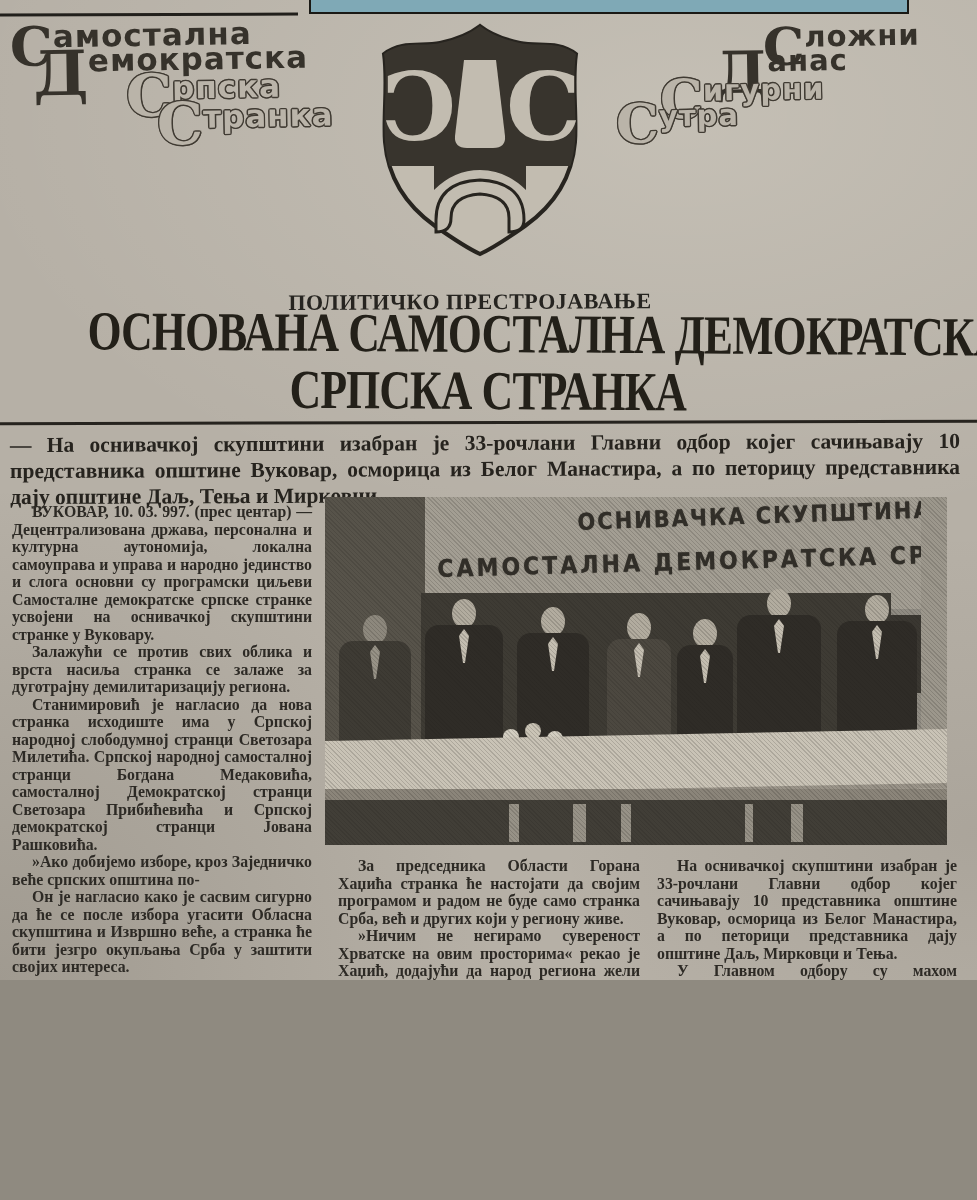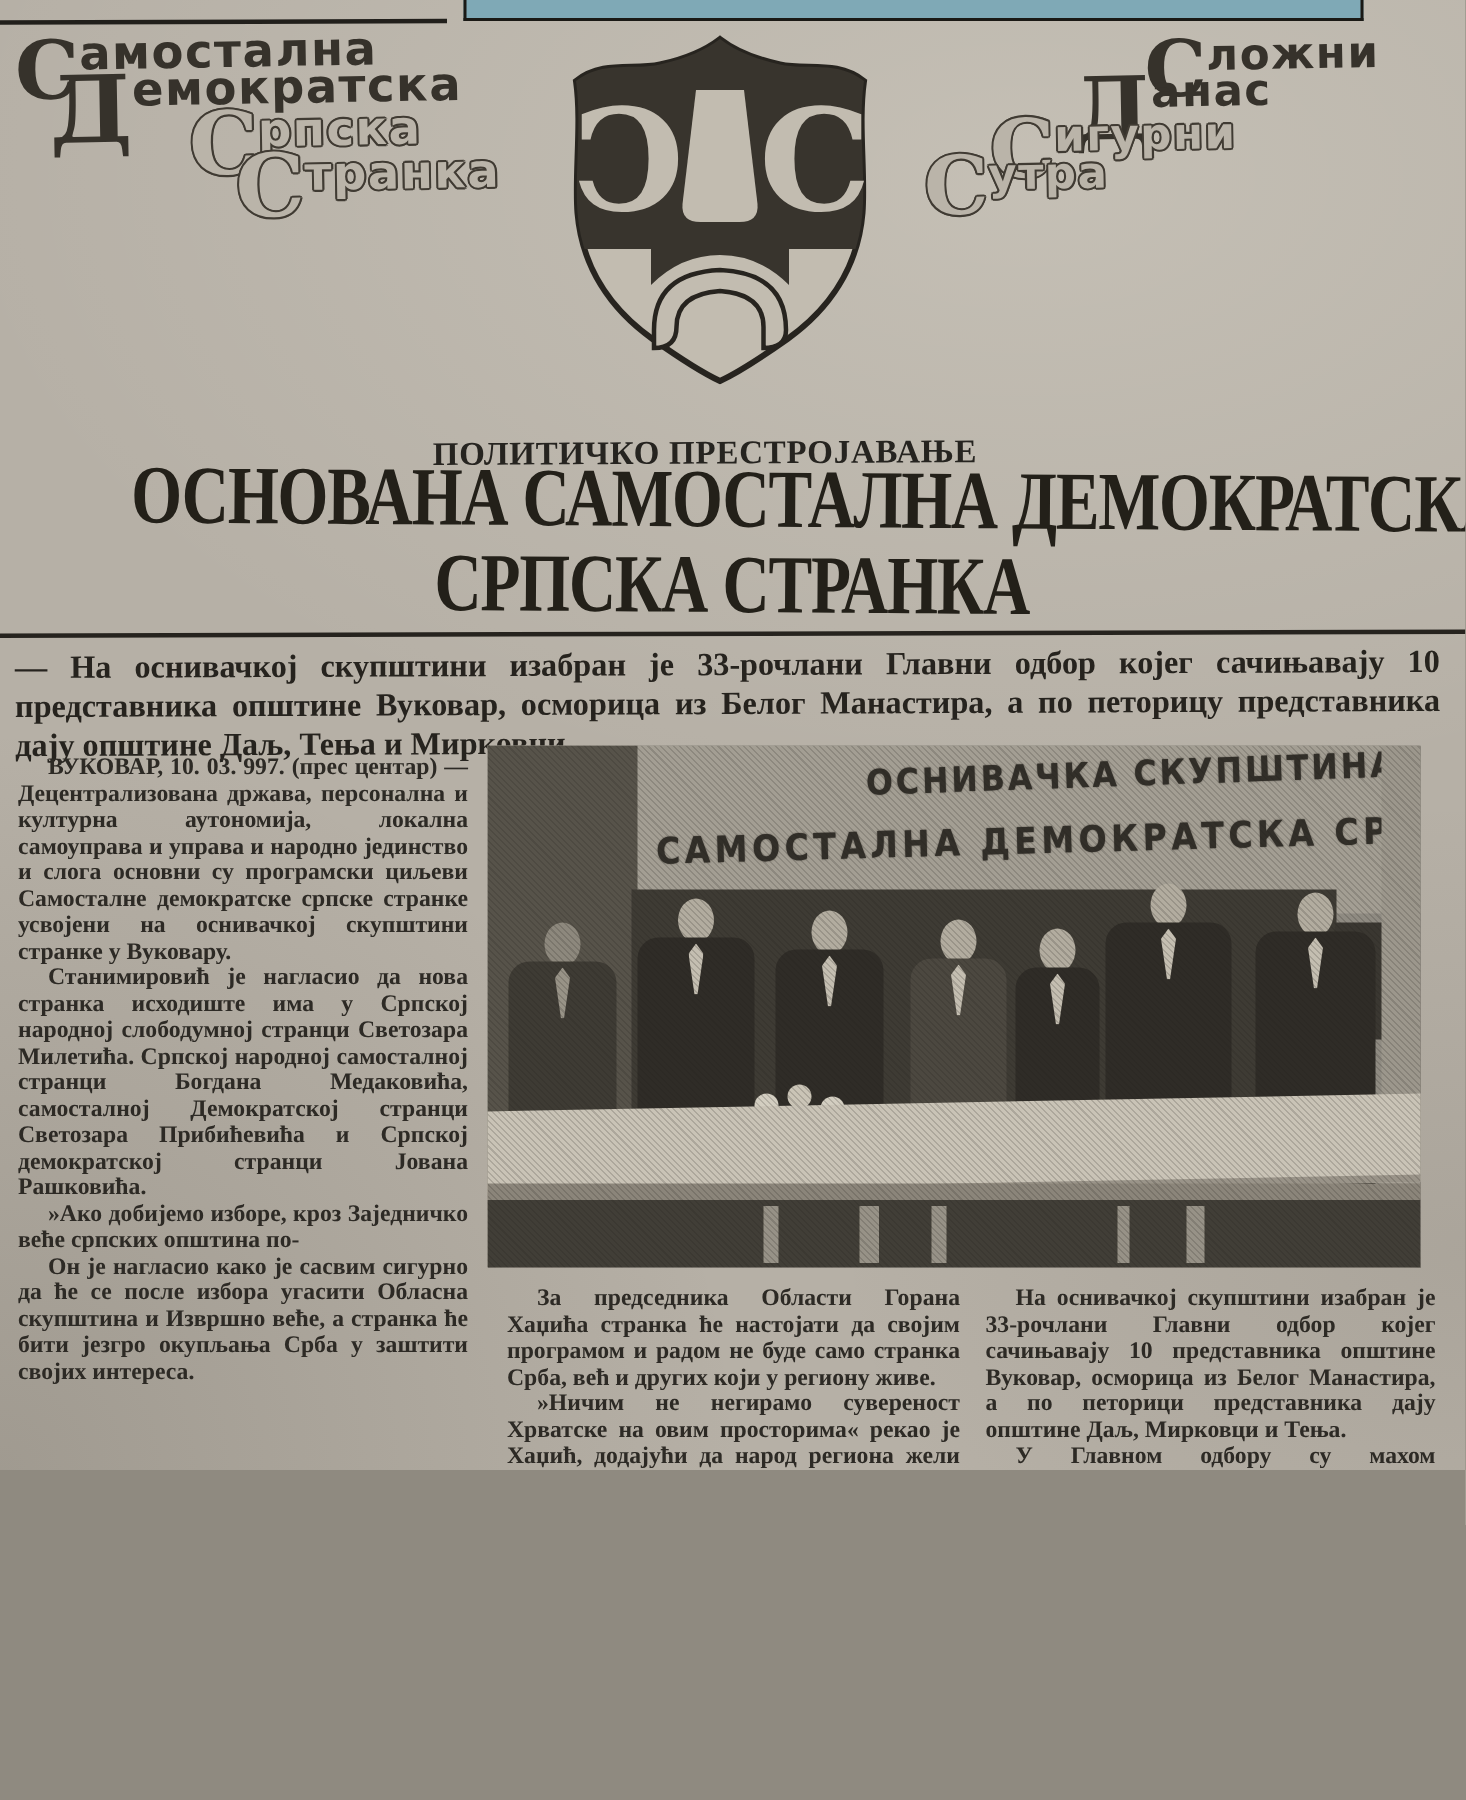--- a/index.html
+++ b/index.html
@@ -182,20 +182,21 @@
       <span class="leg" style="left:248px;width:13px;"></span>
       <span class="leg" style="left:296px;"></span>
       <span class="leg" style="left:420px;width:8px;"></span>
       <span class="leg" style="left:466px;width:12px;"></span>
     </div>
     <div class="ph-grain"></div>
   </div>
 
   <div class="bodycol col1">
     <p>ВУКОВАР, 10. 03. 997. (прес центар) — Децентрализована држава, персонална и културна аутономија, локална самоуправа и управа и народно јединство и слога основни су програмски циљеви Самосталне демократске српске странке усвојени на оснивачкој скупштини странке у Вуковару.</p>
+    <p>Залажући се против свих облика и врста насиља странка се залаже за дуготрајну демилитаризацију региона.</p>
     <p>Станимировић је нагласио да нова странка исходиште има у Српској народној слободумној странци Светозара Милетића. Српској народној самосталној странци Богдана Медаковића, самосталној Демократској странци Светозара Прибићевића и Српској демократској странци Јована Рашковића.</p>
     <p>»Ако добијемо изборе, кроз Заједничко веће српских општина по-</p>
     <p>Он је нагласио како је сасвим сигурно да ће се после избора угасити Обласна скупштина и Извршно веће, а странка ће бити језгро окупљања Срба у заштити својих интереса.</p>
   </div>
 
   <div class="bodycol col2">
     <p>За председника Области Горана Хаџића странка ће настојати да својим програмом и радом не буде само странка Срба, већ и других који у региону живе.</p>
     <p>»Ничим не негирамо сувереност Хрватске на овим просторима« рекао је Хаџић, додајући да народ региона жели остварити право на нормалан и цивилизован живот без претњи и застрашивања.</p>
     <p>Хаџић се заложио за останак Срба по сваку цену, чему је економска,</p>
   </div>

